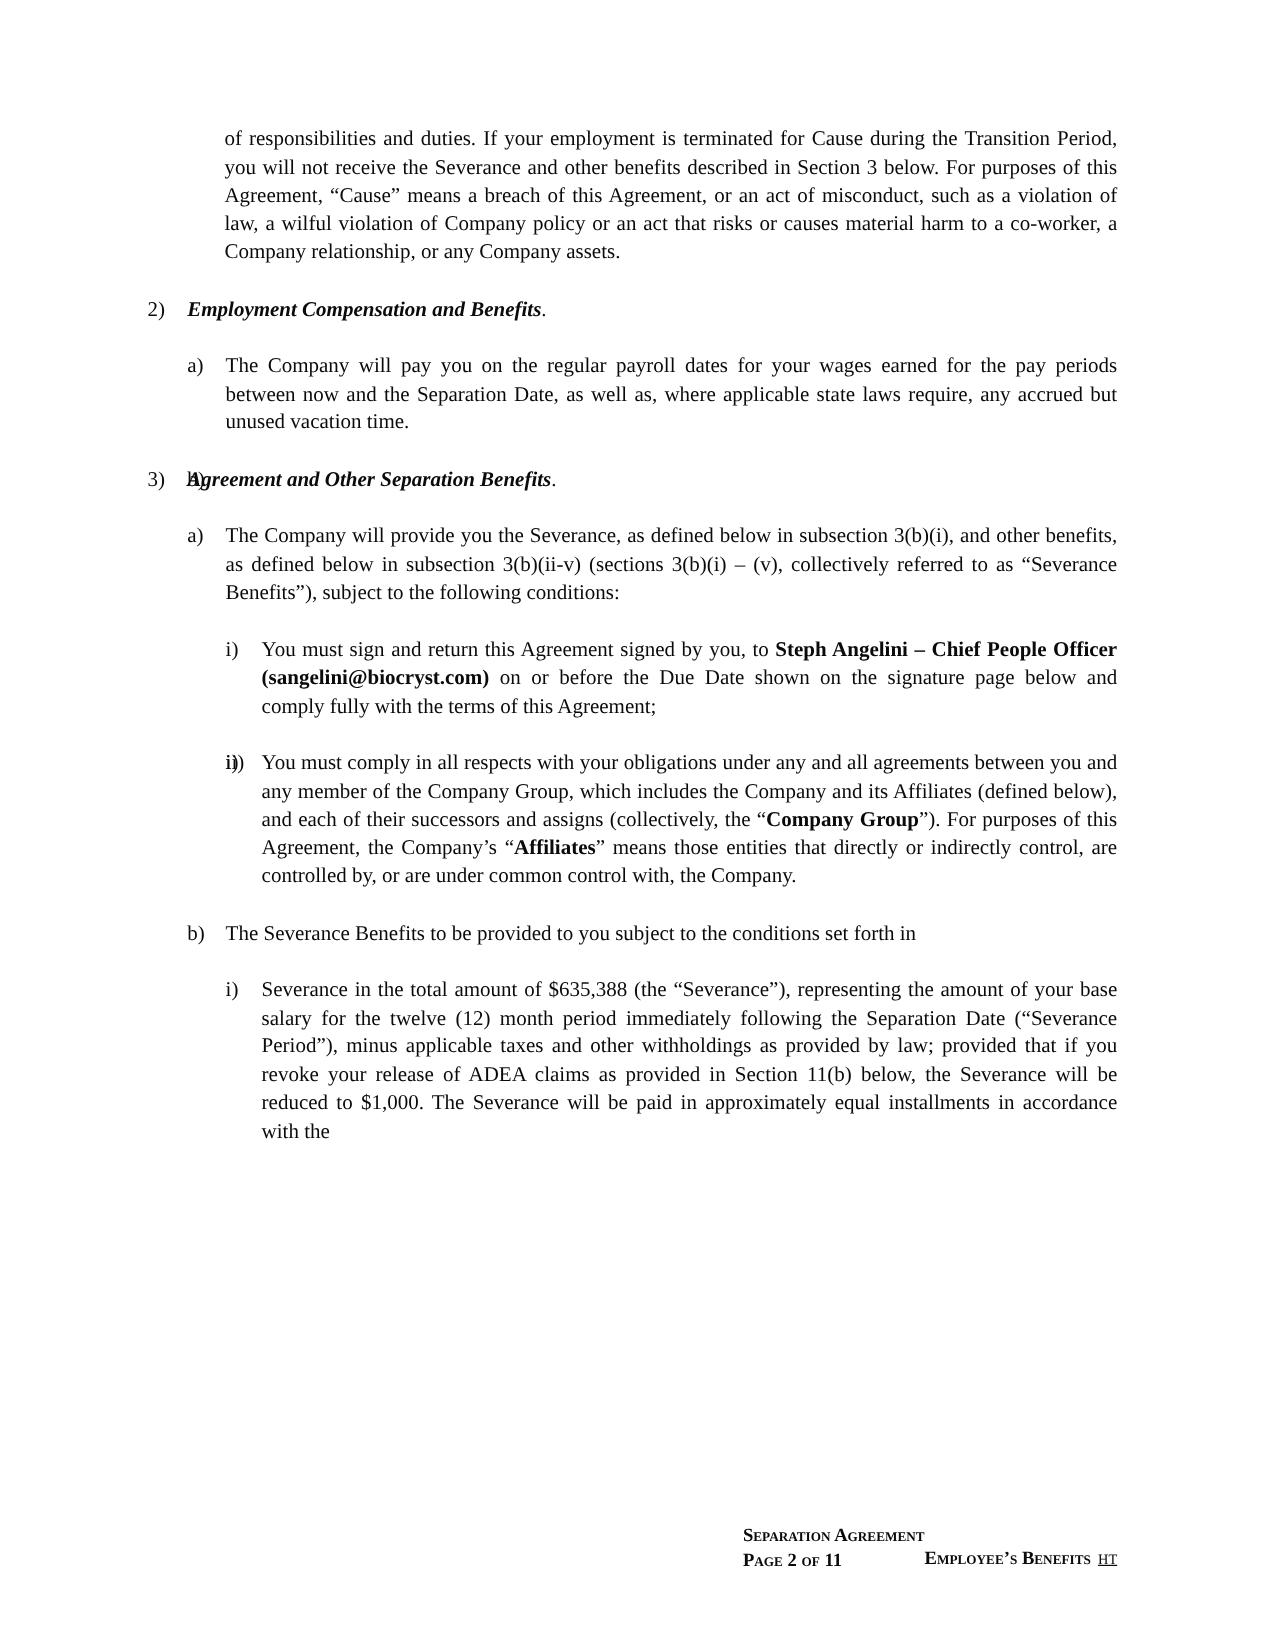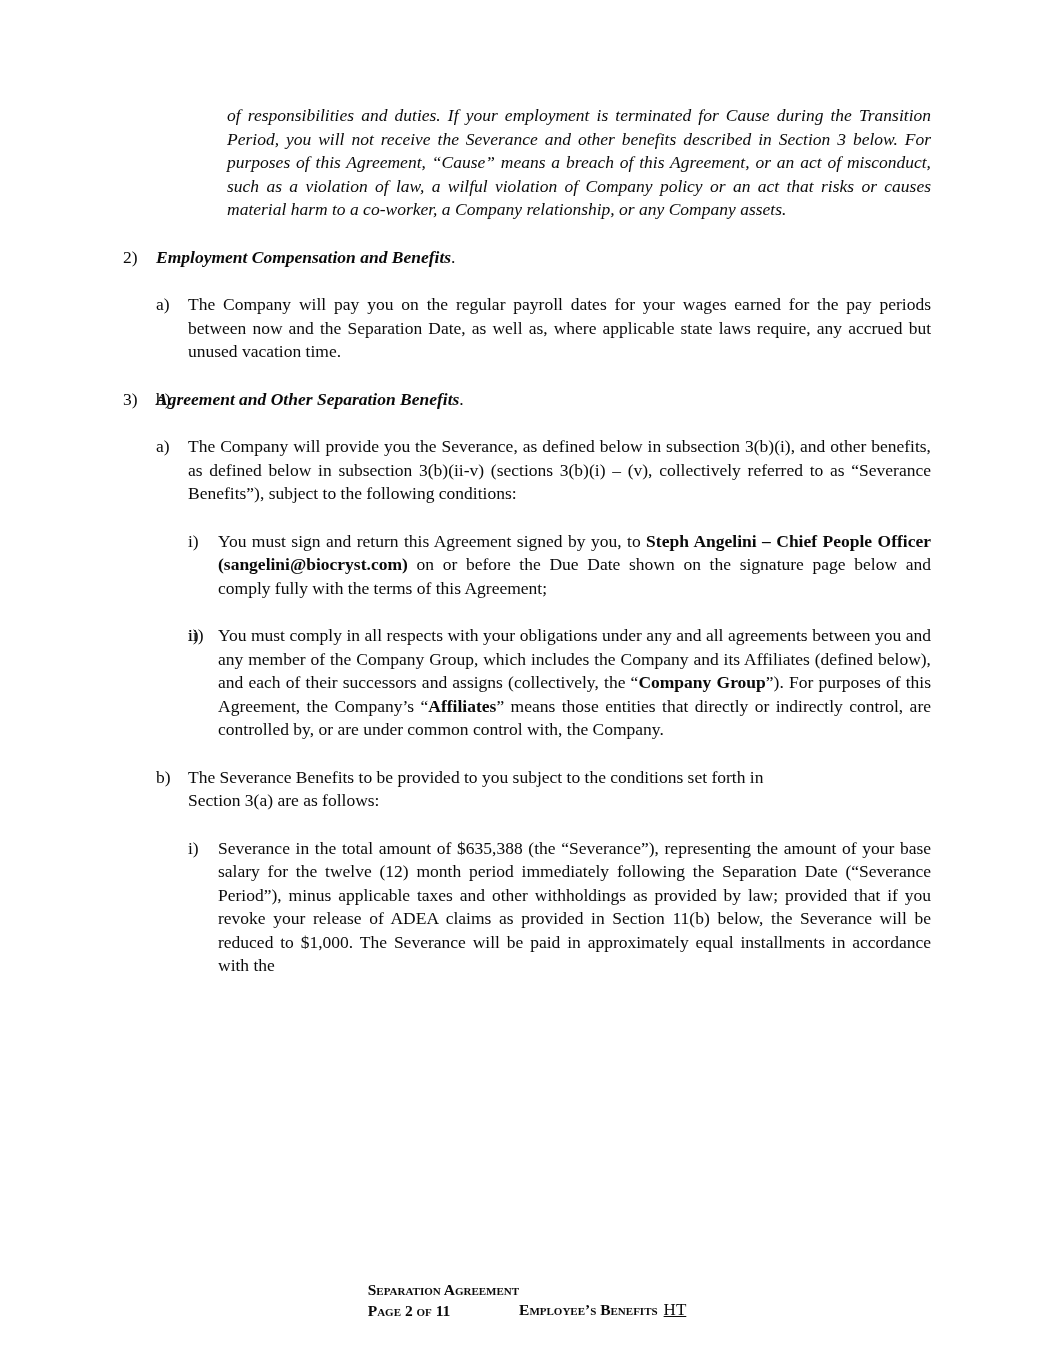--- a/index.html
+++ b/index.html
@@ -13,51 +13,51 @@
     padding: 104px 124px 0 123px;
     font-family: "Liberation Serif", serif;
     font-size: 17.5px;
     line-height: 23.5px;
     color: #0a0a0a;
   }
   .para {
     margin: 0 0 24px 0;
     text-align: justify;
   }
-  .cont { margin-left: 104px; font-style: italic; }
+  .cont { margin-left: 64px; }
   .hang { position: relative; margin: 0 0 24px 0; text-align: justify; }
   .lvl1 { padding-left: 33px; }
   .lvl1 > .label { position: absolute; left: 0; top: 0; }
   .lvl2 { padding-left: 65px; }
   .lvl2 > .label { position: absolute; left: 33px; top: 0; }
   .lvl3 { padding-left: 95px; }
   .lvl3 > .label { position: absolute; left: 65px; top: 0; }
   .heading { text-align: left; }
   .heading b { font-weight: bold; font-style: italic; }
   .noj { text-align: left; }
   .footer {
     position: absolute;
     left: 123px;
     right: 124px;
-    bottom: 44px;
+    bottom: 54px;
     display: flex;
-    justify-content: center;
+    justify-content: flex-end;
     align-items: flex-end;
   }
   .footer .sc {
     font-variant: small-caps;
     font-weight: bold;
     font-size: 15.5px;
     line-height: 21px;
   }
   .footer-right { white-space: nowrap; }
   .footer .initials {
     font-variant: normal;
     font-weight: normal;
-    font-size: 17px;
+    font-size: 12px;
     text-decoration: underline;
     margin-left: 6px;
   }
 </style>
 </head>
 <body>
 
 <div class="page">
 
   <p class="para cont">of responsibilities and duties.  If your employment is terminated for Cause during the Transition Period, you will not receive the Severance and other benefits described in Section 3 below. For purposes of this Agreement, “Cause” means a breach of this Agreement, or an act of misconduct, such as a violation of law, a wilful violation of Company policy or an act that risks or causes material harm to a co-worker, a Company relationship, or any Company assets.</p>
@@ -96,21 +96,20 @@
   </div>
 
   <div class="hang lvl3">
     <span class="label">ii)</span>
     <span>You must comply in all respects with your obligations under any and all agreements between you and any member of the Company Group, which includes the Company and its Affiliates (defined below), and each of their successors and assigns (collectively, the “</span><b>Company Group</b><span>”).  For purposes of this Agreement, the Company’s “</span><b>Affiliates</b><span>” means those entities that directly or indirectly control, are controlled by, or are under common control with, the Company.</span>
   </div>
 
   <div class="hang lvl2 noj">
     <span class="label">b)</span>
     <div>The Severance Benefits to be provided to you subject to the conditions set forth in</div>
-    <div>Section 3(a) are as follows:</div>
   </div>
 
   <div class="hang lvl3">
     <span class="label">i)</span>
     <span>Severance in the total amount of $635,388 (the “Severance”), representing the amount of your base salary for the twelve (12) month period immediately following the Separation Date (“Severance Period”), minus applicable taxes and other withholdings as provided by law; provided that if you revoke your release of ADEA claims as provided in Section 11(b) below, the Severance will be reduced to $1,000.  The Severance will be paid in approximately equal installments in accordance with the</span>
   </div>
 
   <div class="footer">
     <div class="footer-left">
       <div class="sc">Separation Agreement</div>

